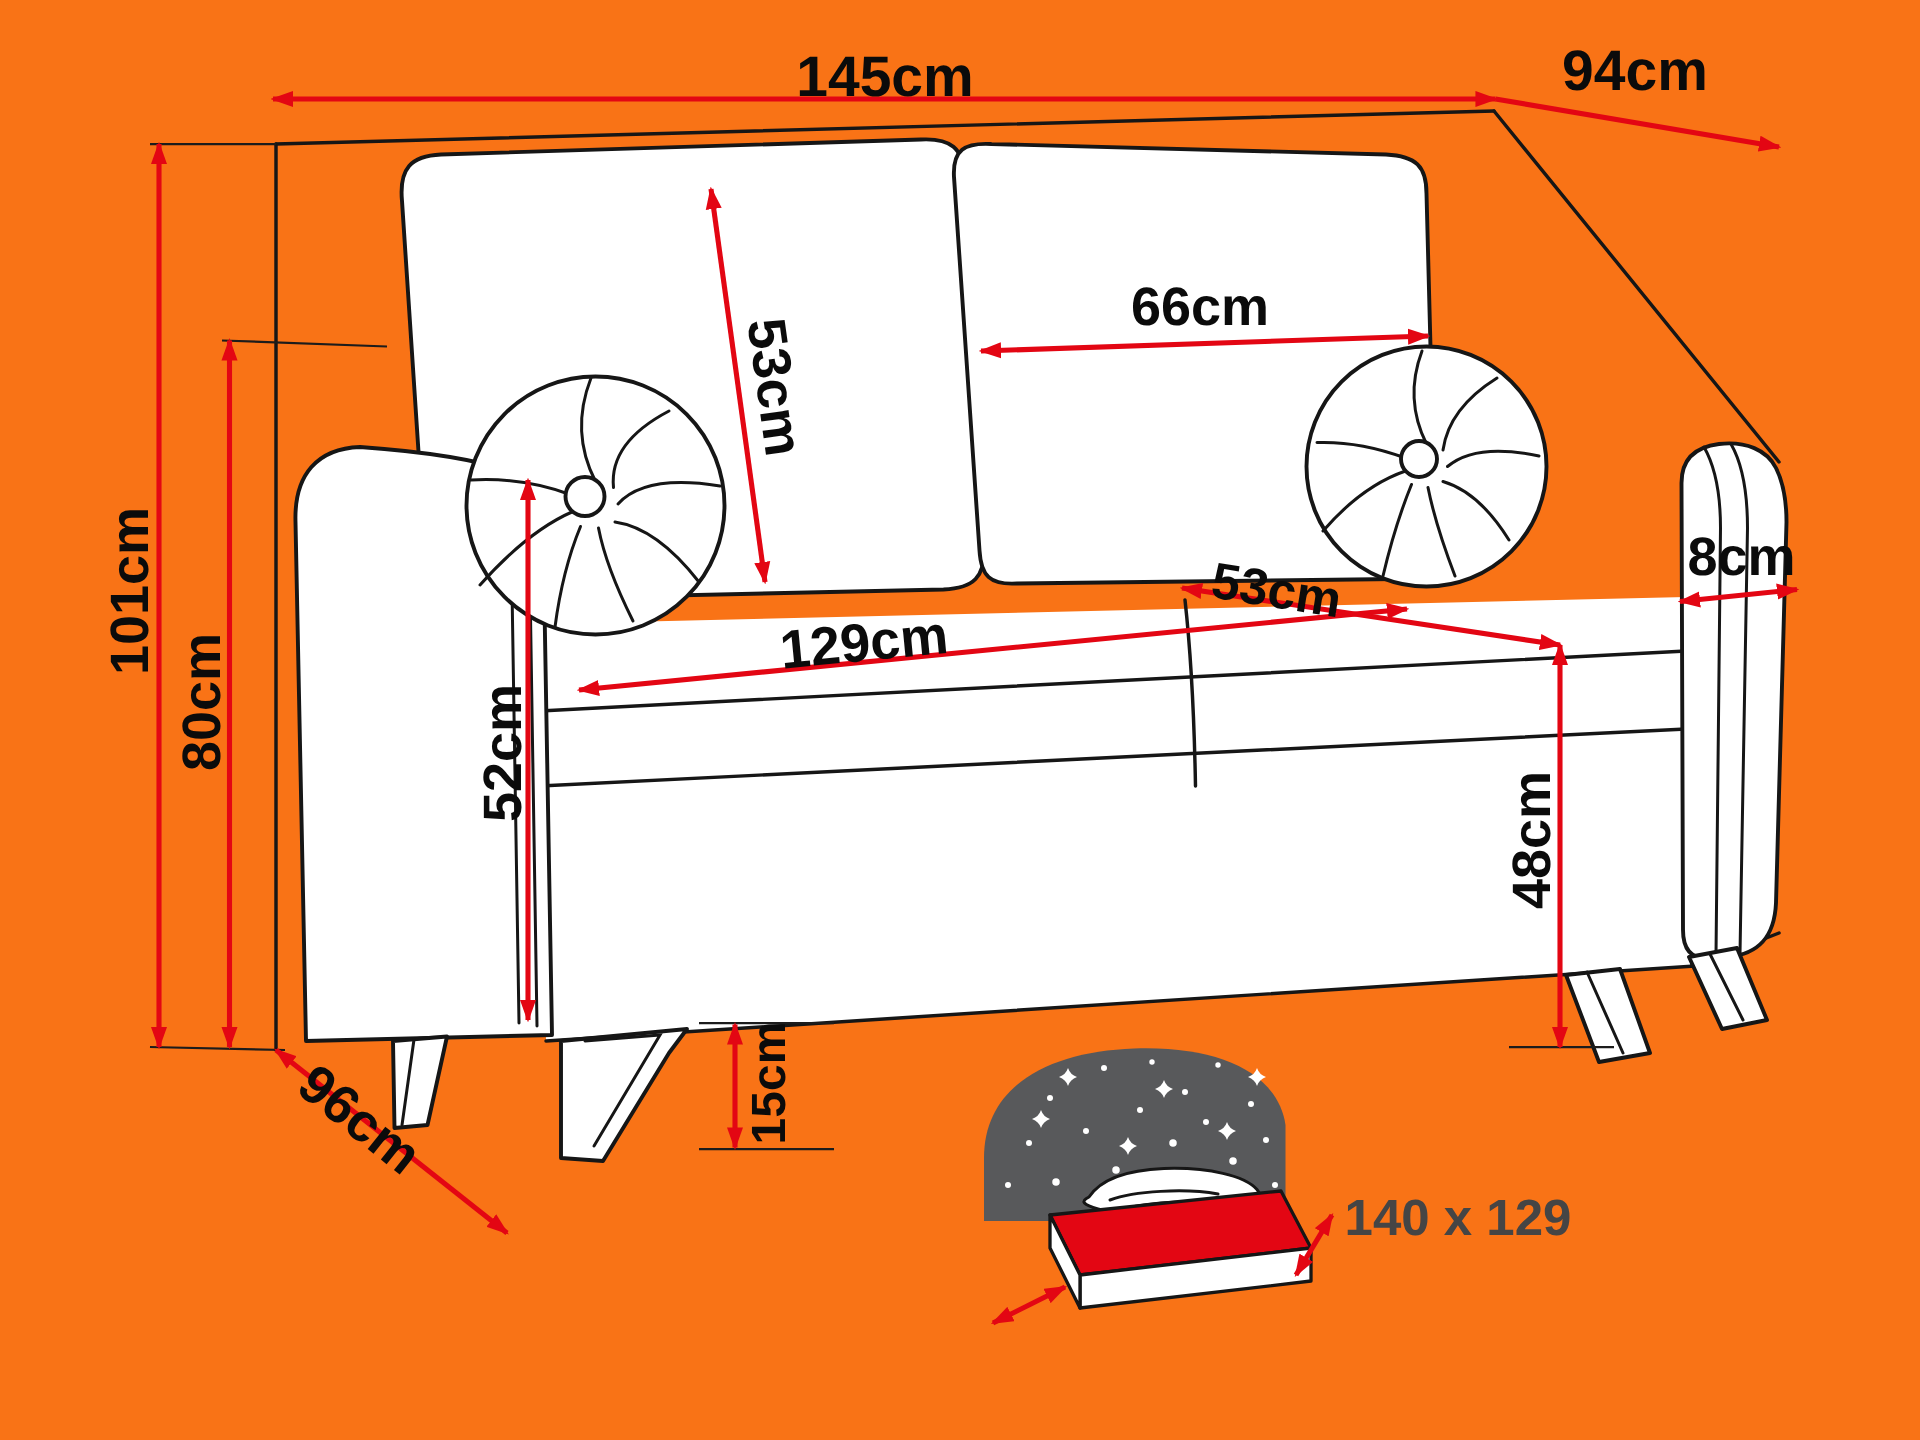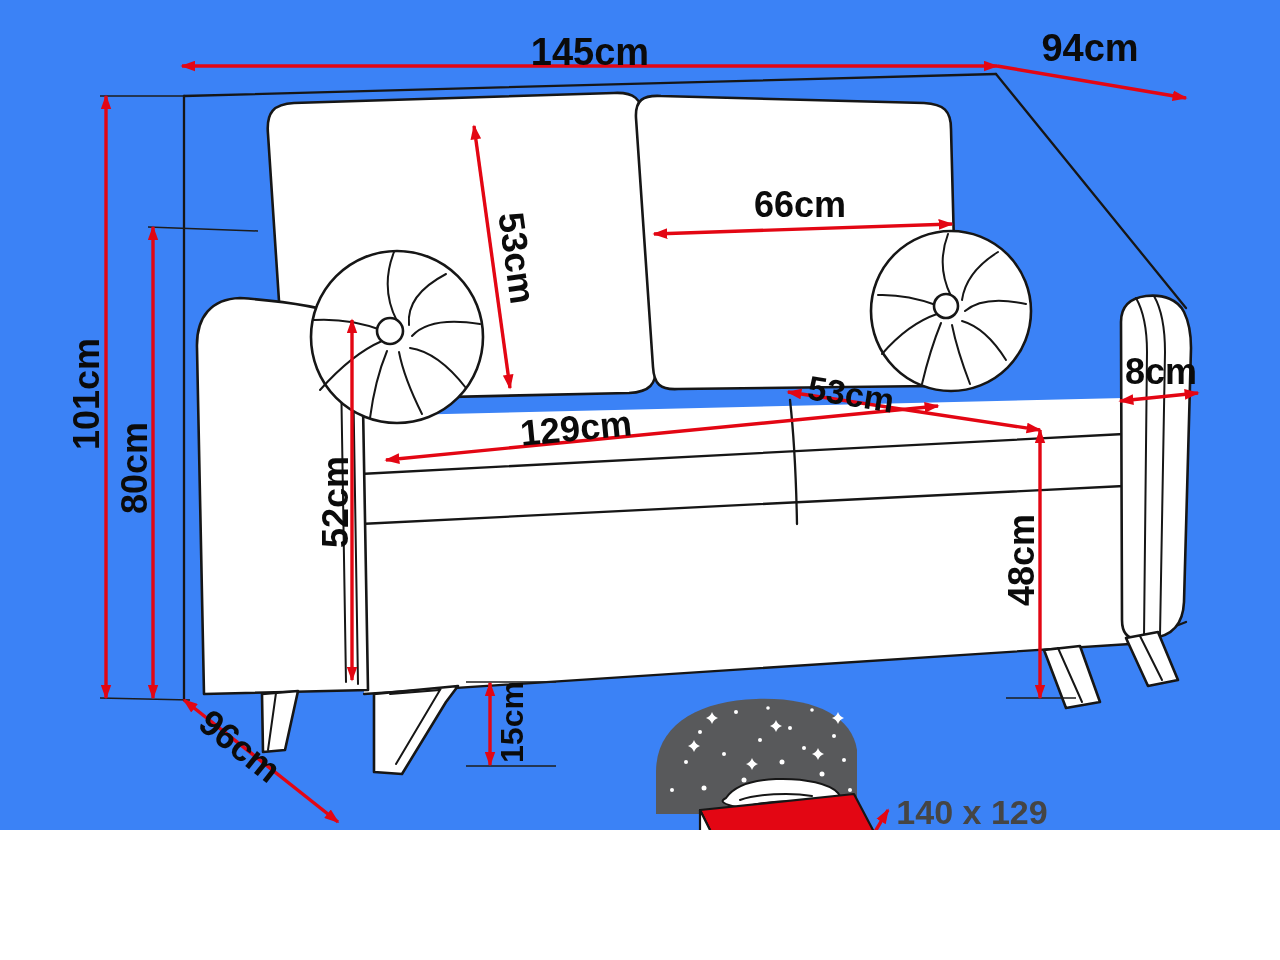--- a/index.html
+++ b/index.html
@@ -1,16 +1,16 @@
 <!DOCTYPE html>
 <html><head>
 <meta charset="utf-8">
 <style>
   html,body{margin:0;padding:0;background:#ffffff;}
-  .stage{position:relative;width:1280px;height:830px;background:#3b82f6;overflow:hidden;}
+  .stage{position:relative;width:1280px;height:960px;background:#f97316;overflow:hidden;}
   svg{display:block;}
   .outline{fill:#ffffff;stroke:#161616;stroke-width:2.6;stroke-linejoin:round;stroke-linecap:round;}
   .detail{fill:none;stroke:#161616;stroke-width:2;stroke-linecap:round;}
   .frame{fill:none;stroke:#161616;stroke-width:2.3;stroke-linecap:round;}
   .mask{fill:#ffffff;stroke:none;}
   .dimline{fill:none;stroke:#e30613;stroke-width:3.4;stroke-linecap:butt;}
   .tick{fill:none;stroke:#1c1c1c;stroke-width:1.5;}
   .dim-label{font-family:"Liberation Sans",sans-serif;font-weight:700;fill:#0b0b0b;}
   .area-label{font-family:"Liberation Sans",sans-serif;font-weight:700;fill:#454545;}
   .panel{fill:#58595b;stroke:none;}

